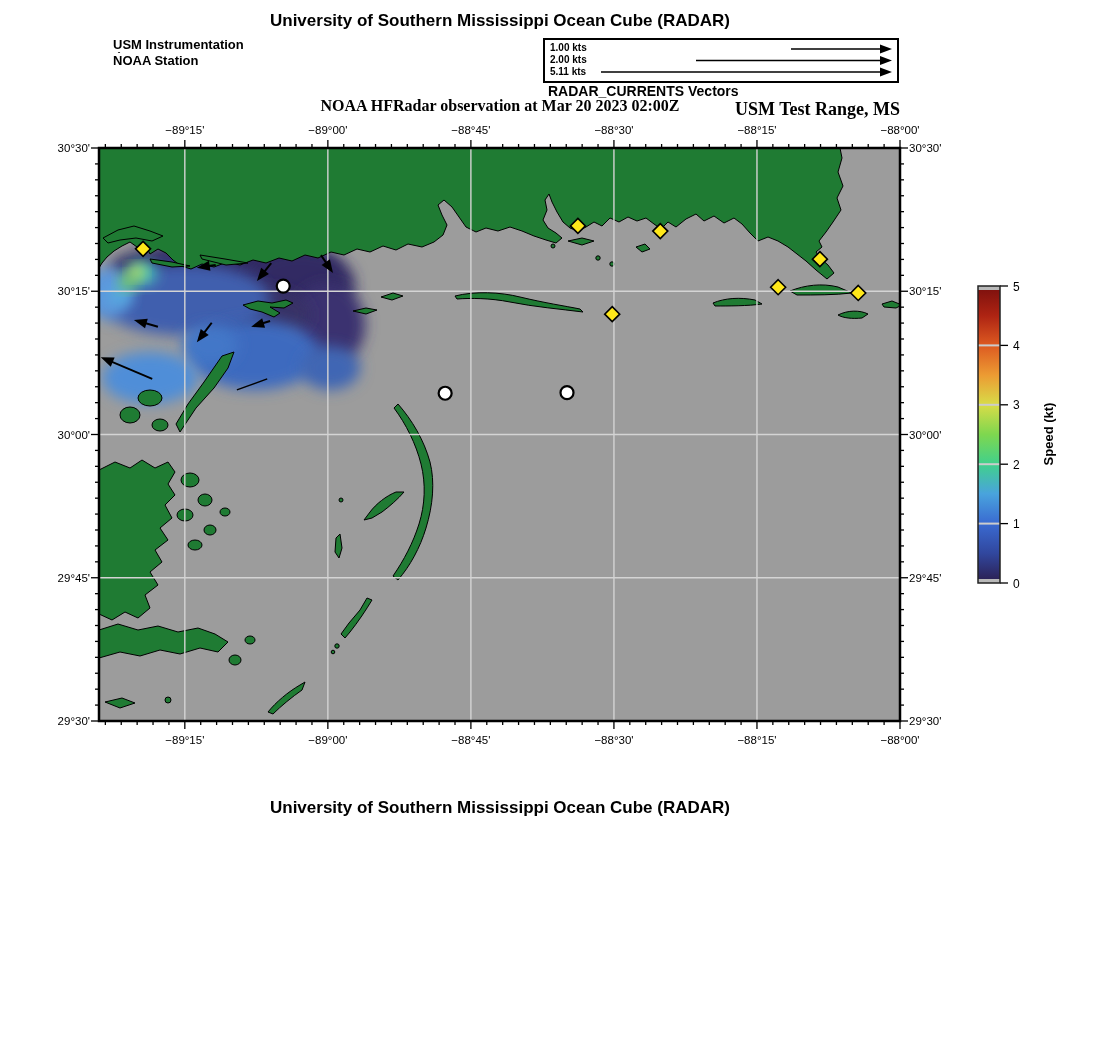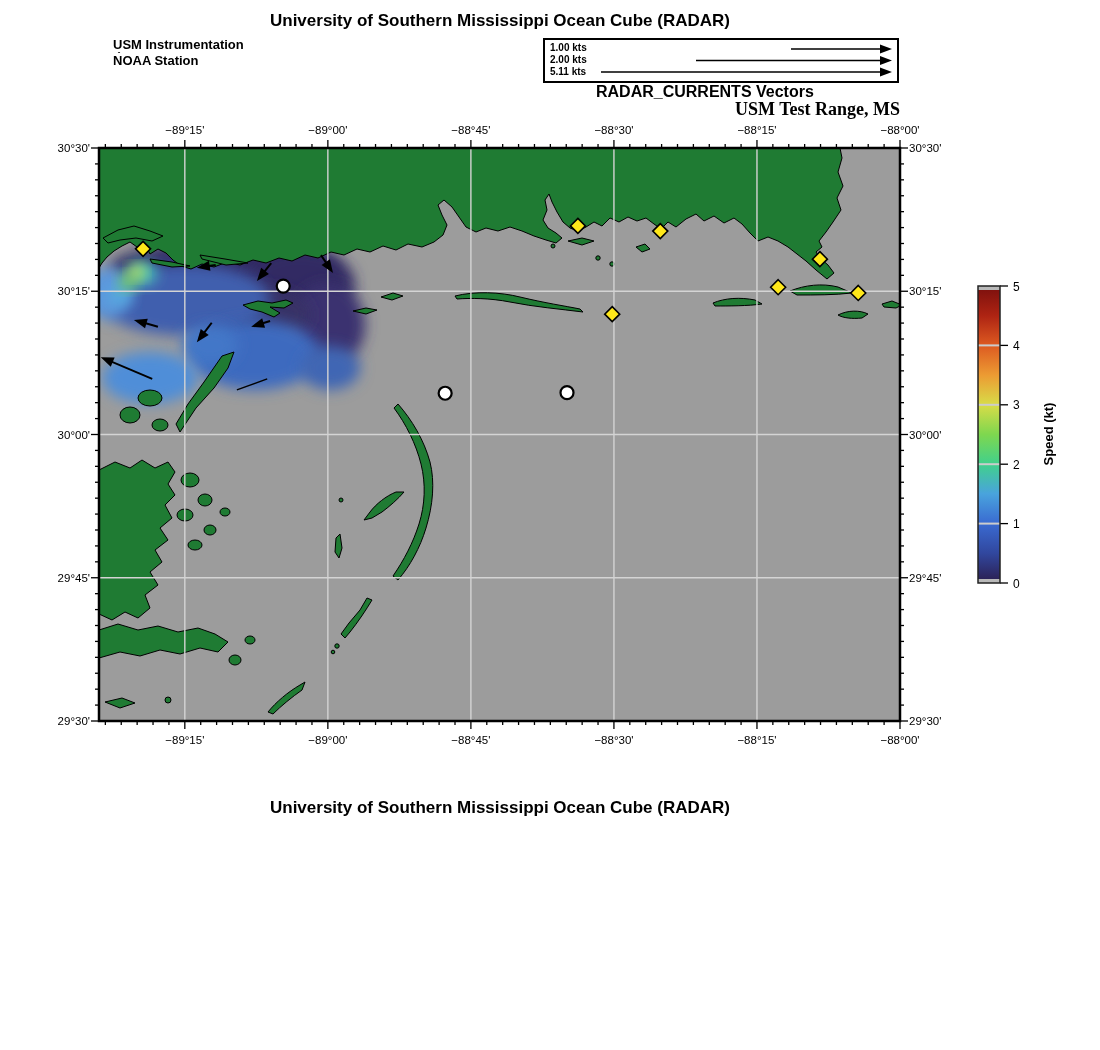--- a/index.html
+++ b/index.html
@@ -10,21 +10,21 @@
   .footer-title{left:0;width:1000px;top:798px;text-align:center;font-size:17px;font-weight:bold;}
   .subtitle{left:0;width:1000px;top:97px;text-align:center;
             font-family:"Liberation Serif",serif;font-size:16px;font-weight:bold;}
   .region{left:720px;top:99px;width:180px;text-align:right;
           font-family:"Liberation Serif",serif;font-size:18px;font-weight:bold;}
   .legend{left:110px;top:36px;}
   .legend-row{display:flex;align-items:flex-start;height:16px;flex-direction:column;}
   .legend-row span.lbl{font-size:13px;font-weight:bold;margin-left:3px;}
   .scalebox{left:543px;top:38px;width:352px;height:41px;border:2px solid #000;background:#fff;box-sizing:content-box;}
   .scalebox .row-label{position:absolute;left:5px;font-size:10px;font-weight:bold;line-height:12px;}
-  .scale-caption{left:548px;top:83px;font-size:16px;font-weight:bold;margin-left:48px;}
+  .scale-caption{left:548px;top:83px;font-size:14px;font-weight:bold;}
   .cbar-label{left:1032px;top:434px;transform:translate(-50%,-50%) rotate(-90deg);
               font-size:13px;font-weight:bold;white-space:nowrap;left:1048px;}
   svg text{font-family:"Liberation Sans",sans-serif;}
 </style>
 </head>
 <body>
 
 <div class="canvas">
 
   <div class="abs title">University of Southern Mississippi Ocean Cube (RADAR)</div>
@@ -52,20 +52,21 @@
         <line x1="246" y1="9" x2="339.8" y2="9" stroke="#000" stroke-width="1.6"></line>
         <polygon points="347,9 335,13.5 335,4.5" fill="#000"></polygon>
         <line x1="151" y1="20.5" x2="339.8" y2="20.5" stroke="#000" stroke-width="1.6"></line>
         <polygon points="347,20.5 335,25 335,16" fill="#000"></polygon>
         <line x1="56" y1="32" x2="339.8" y2="32" stroke="#000" stroke-width="1.6"></line>
         <polygon points="347,32 335,36.5 335,27.5" fill="#000"></polygon>
       </svg>
   </div>
 
   <div class="abs scale-caption">RADAR_CURRENTS Vectors</div>
+  <div class="abs subtitle">NOAA HFRadar observation at Mar 20 2023 02:00Z</div>
   <div class="abs region">USM Test Range, MS</div>
 
   <svg id="plot" class="abs" style="left:0;top:0" width="1100" height="790">
     <defs>
       <clipPath id="mapclip">
           <rect x="99" y="148" width="801" height="573"></rect>
         </clipPath>
       <filter id="blobblur" x="-40%" y="-40%" width="180%" height="180%">
         <feGaussianBlur stdDeviation="7"></feGaussianBlur>
       </filter>

